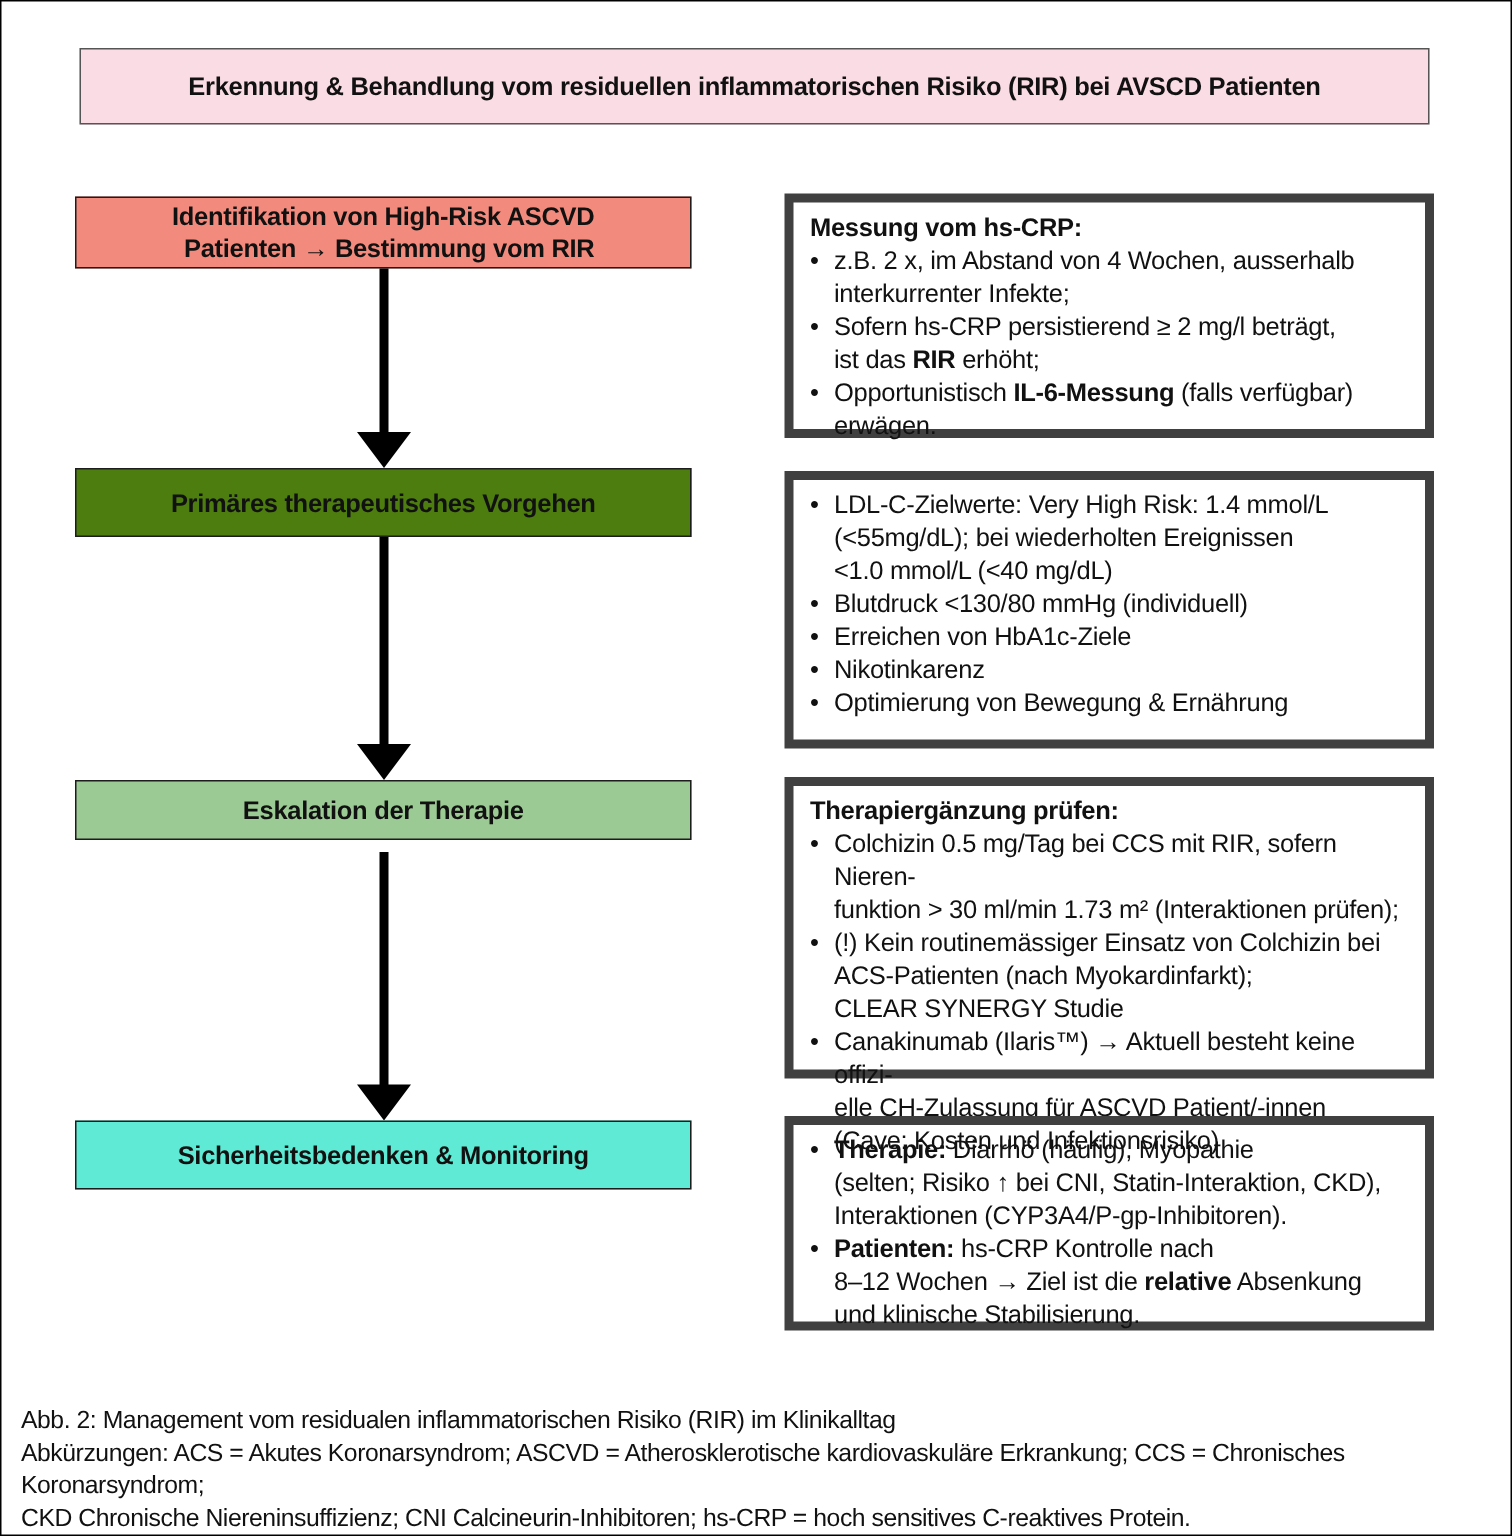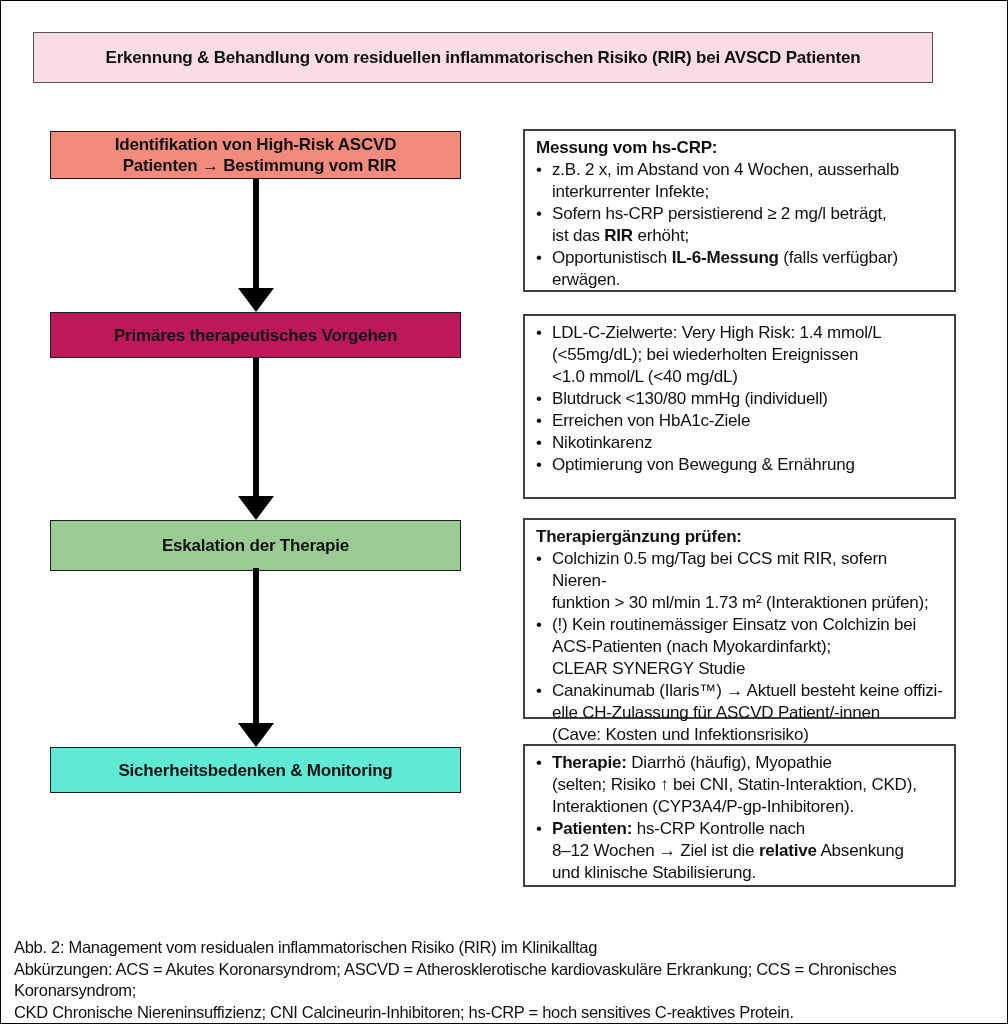--- a/index.html
+++ b/index.html
@@ -3,40 +3,40 @@
 <meta charset="utf-8">
 <style>
   html,body{margin:0;padding:0;background:#fff;}
   .page{
     position:relative;width:1008px;height:1024px;background:#ffffff;
     border:1px solid #000;box-sizing:border-box;overflow:hidden;
     font-family:"Liberation Sans","DejaVu Sans",sans-serif;color:#111;
   }
   
   .header-box{
-    position:absolute;left:32px;top:31px;width:900px;height:51px;
+    position:absolute;left:52px;top:31px;width:900px;height:51px;
     border:1px solid #555;box-sizing:border-box;
     display:flex;align-items:center;justify-content:center;text-align:left;
     font-size:17px;font-weight:bold;letter-spacing:-0.2px;
   }
   
   .step{
     position:absolute;left:49px;width:411px;
     border:1.5px solid #1d1d1d;box-sizing:border-box;
     display:flex;align-items:center;justify-content:center;text-align:right;
     font-size:17px;font-weight:bold;line-height:21px;letter-spacing:-0.2px;
   }
   #step1{top:130px;height:48px}
   #step2{top:311px;height:46px}
-  #step3{top:519px;height:51px}
+  #step3{top:519px;height:40px}
   #step4{top:746px;height:46px}
   
   .detail{
     position:absolute;left:522px;width:433px;
-    border:2px solid #404040;box-sizing:border-box;
+    border:6px solid #404040;box-sizing:border-box;
     padding:6px 10px 4px 11px;font-size:17px;line-height:22px;letter-spacing:-0.2px;
   }
   #detail1{top:128px;height:163px}
   #detail2{top:313px;height:185px}
   #detail3{top:517px;height:201px}
   #detail4{top:743px;height:143px}
   .detail-title{font-weight:bold}
   .detail-title:empty{display:none}
   .bullet{display:flex}
   .bullet .dot{flex:none;width:16px}
@@ -86,21 +86,21 @@
           <span class="txt">Sofern hs-CRP persistierend ≥ 2 mg/l beträgt,<br>ist das <b>RIR</b> erhöht;</span>
         </div>
         <div class="bullet">
           <span class="dot">•</span>
           <span class="txt">Opportunistisch <b>IL-6-Messung</b> (falls verfügbar)<br>erwägen.</span>
         </div>
       </div>
   </div>
   <div class="arrow" id="arrow1"></div>
 
-  <div class="step" id="step2" style="background: #be185d;">
+  <div class="step" id="step2" style="background: #4d7c0f;">
     <span>Primäres therapeutisches Vorgehen</span>
   </div>
   <div class="detail" id="detail2">
     <div class="bullets">
         <div class="bullet">
           <span class="dot">•</span>
           <span class="txt">LDL-C-Zielwerte: Very High Risk: 1.4 mmol/L<br>(&lt;55mg/dL); bei wiederholten Ereignissen<br>&lt;1.0 mmol/L (&lt;40 mg/dL)</span>
         </div>
         <div class="bullet">
           <span class="dot">•</span>

